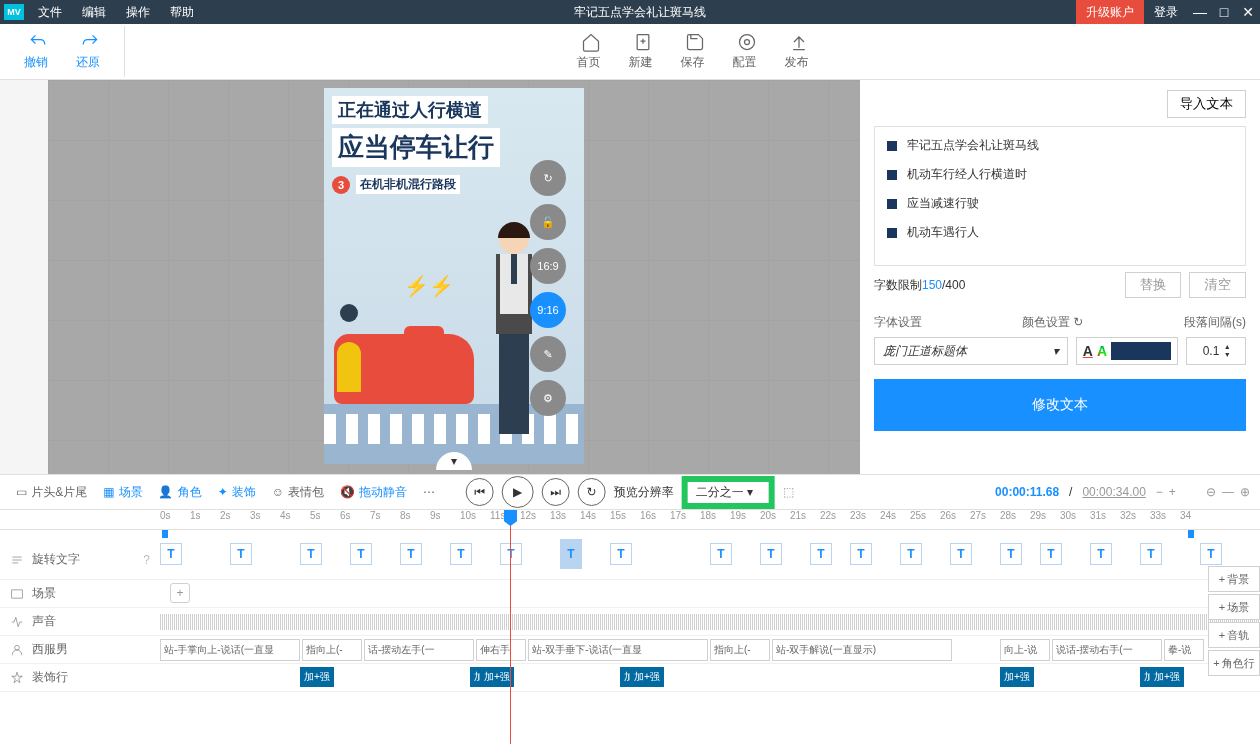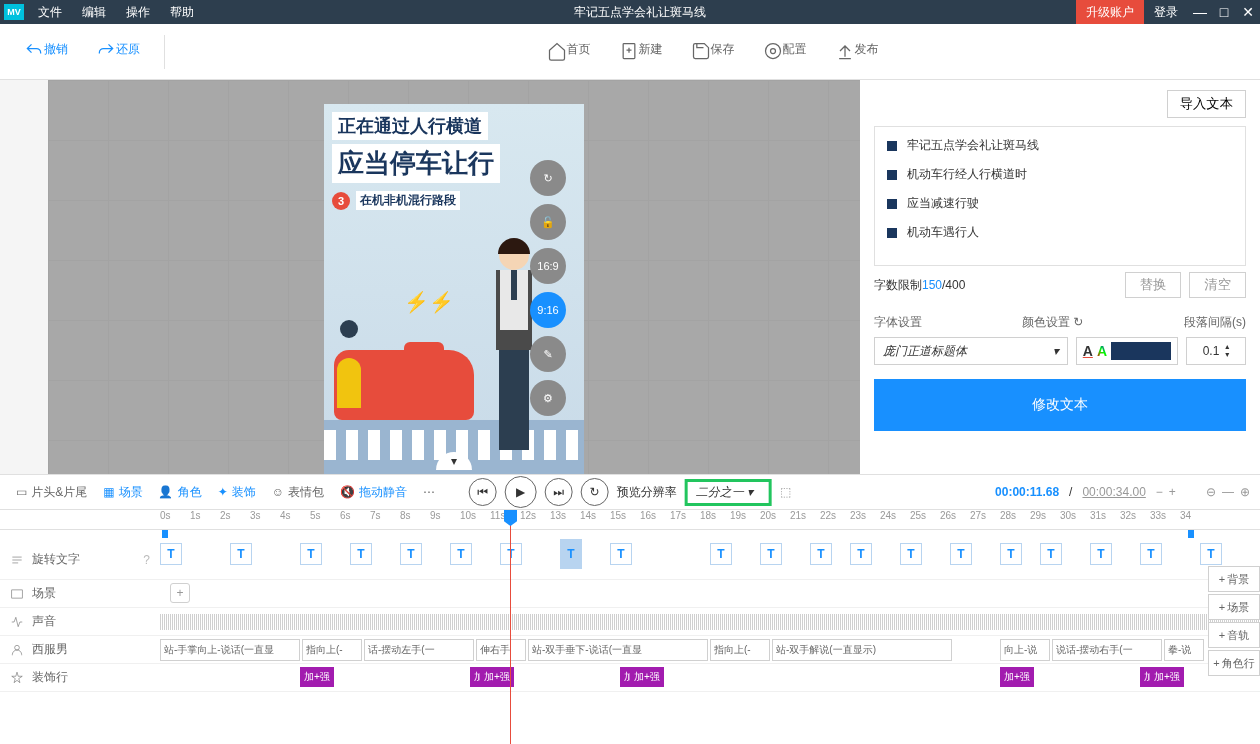--- a/index.html
+++ b/index.html
@@ -5,28 +5,28 @@
 * { margin: 0; padding: 0; box-sizing: border-box; font-family: "Microsoft YaHei", sans-serif; }
 body { width: 1260px; height: 744px; overflow: hidden; background: #f5f5f5; font-size: 12px; color: #333; }
 .titlebar { height: 24px; background: #2d3e4e; display: flex; align-items: center; color: #fff; }
 .logo { width: 20px; height: 16px; background: #00c1de; margin: 16px 4px; color: #fff; font-size: 9px; display: flex; align-items: center; justify-content: center; font-weight: bold; }
 .menu-item { padding: 0 10px; font-size: 12px; cursor: pointer; }
 .title-center { flex: 1; text-align: center; font-size: 12px; }
 .upgrade { background: #e74c3c; padding: 0 10px; height: 24px; display: flex; align-items: center; }
 .login { padding: 0 10px; }
 .win-btn { width: 24px; text-align: center; cursor: pointer; font-size: 14px; }
 .toolbar { height: 56px; background: #fff; display: flex; align-items: center; border-bottom: 1px solid #e0e0e0; }
-.tool-btn { display: flex; flex-direction: row; align-items: flex-start; padding: 6px 14px; cursor: pointer; color: #666; }
+.tool-btn { display: flex; flex-direction: column; align-items: flex-end; padding: 6px 14px; cursor: pointer; color: #666; }
 .tool-btn svg { width: 20px; height: 20px; margin-bottom: 2px; stroke: #666; fill: none; stroke-width: 1.5; }
 .tool-btn.blue svg { stroke: #1890ff; }
 .tool-btn.blue span { color: #1890ff; }
 .undo-redo { display: flex; border-right: 1px solid #e0e0e0; padding: 0 10px; }
 .center-tools { flex: 1; display: flex; justify-content: center; }
 .main { height: 394px; display: flex; }
-.canvas-area { flex: 1; background: #a8a8a8; display: flex; justify-content: center; align-items: flex-start; position: relative; padding-top: 24px; margin-left: 48px; }
+.canvas-area { flex: 1; background: #a8a8a8; display: flex; justify-content: center; align-items: flex-start; position: relative; padding-top: 8px; margin-left: 48px; }
 .canvas-grid { position: absolute; inset: 0; background-image: linear-gradient(#9a9a9a 1px, transparent 1px), linear-gradient(90deg, #9a9a9a 1px, transparent 1px); background-size: 60px 60px; opacity: 0.3; }
 .canvas { width: 260px; height: 376px; background: linear-gradient(180deg, #d8e8f0 0%, #c8dae8 100%); position: relative; overflow: hidden; }
 .canvas-text1 { background: #fff; color: #1a365d; font-weight: bold; font-size: 18px; padding: 2px 6px; margin: 8px 8px 4px; display: inline-block; }
 .canvas-text2 { background: #fff; color: #1a365d; font-weight: bold; font-size: 26px; padding: 2px 6px; margin: 0 8px 4px; display: inline-block; }
 .canvas-badge { display: flex; align-items: center; gap: 6px; margin: 4px 8px; }
 .badge-num { width: 18px; height: 18px; border-radius: 50%; background: #e74c3c; color: #fff; display: flex; align-items: center; justify-content: center; font-size: 11px; font-weight: bold; }
 .badge-text { background: #fff; color: #1a365d; font-weight: bold; font-size: 12px; padding: 1px 4px; }
 .scene-bg { position: absolute; bottom: 0; left: 0; right: 0; height: 240px; }
 .road { position: absolute; bottom: 0; left: 0; right: 0; height: 60px; background: #9ab5d0; }
 .crosswalk { position: absolute; bottom: 20px; left: 0; right: 0; height: 30px; background: repeating-linear-gradient(90deg, #fff 0 12px, transparent 12px 22px); }
@@ -69,40 +69,40 @@
 .color-swatch { width: 60px; height: 18px; background: #1a365d; cursor: pointer; }
 .spin { width: 60px; height: 28px; border: 1px solid #d0d0d0; display: flex; align-items: center; justify-content: center; }
 .modify-btn { margin-top: 14px; height: 52px; background: #1890ff; color: #fff; border: none; cursor: pointer; font-size: 14px; }
 .timeline-toolbar { height: 36px; background: #fff; display: flex; align-items: center; border-top: 1px solid #e0e0e0; border-bottom: 1px solid #e0e0e0; padding: 0 10px; gap: 4px; }
 .tl-btn { display: flex; align-items: center; gap: 4px; padding: 4px 6px; cursor: pointer; color: #666; }
 .tl-btn.blue { color: #1890ff; }
 .playback { display: flex; align-items: center; gap: 8px; margin-left: auto; margin-right: auto; position: absolute; left: 50%; transform: translateX(-50%); }
 .play-btn { width: 28px; height: 28px; border: 1.5px solid #666; border-radius: 50%; display: flex; align-items: center; justify-content: center; cursor: pointer; }
 .play-btn.main { width: 32px; height: 32px; }
 .tl-right { margin-left: auto; display: flex; align-items: center; gap: 10px; }
-.rate-select { border: 3px solid #22c55e; padding: 2px 16px 2px 8px; font-style: italic; }
+.rate-select { border: 6px solid #22c55e; padding: 2px 16px 2px 8px; }
 .time-current { color: #1890ff; font-weight: bold; }
 .time-total { color: #999; text-decoration: underline; }
 .zoom { display: flex; align-items: center; gap: 6px; color: #999; }
 .timeline { background: #fff; position: relative; height: 234px; overflow: hidden; }
 .ruler { height: 20px; display: flex; padding-left: 160px; font-size: 10px; color: #999; position: relative; border-bottom: 1px solid #e0e0e0; }
 .ruler span { width: 30px; }
 .marker-row { height: 10px; position: relative; }
 .marker { position: absolute; width: 6px; height: 8px; background: #1890ff; }
 .playhead { position: absolute; left: 510px; top: 0; bottom: 0; width: 1px; background: #e74c3c; z-index: 10; }
 .playhead::before { content: ''; position: absolute; top: 0; left: -6px; width: 13px; height: 16px; background: #1890ff; clip-path: polygon(0 0, 100% 0, 100% 70%, 50% 100%, 0 70%); }
 .track { height: 28px; display: flex; align-items: center; border-bottom: 1px solid #f0f0f0; }
 .track-head { width: 160px; display: flex; align-items: center; gap: 8px; padding: 0 10px; color: #666; }
 .track-head svg { width: 14px; height: 14px; stroke: #666; fill: none; }
 .track-body { flex: 1; position: relative; height: 100%; }
 .text-clip { position: absolute; top: 3px; height: 22px; width: 22px; background: #fff; border: 1px solid #b8d4f0; display: flex; align-items: center; justify-content: center; color: #1890ff; font-weight: bold; font-size: 12px; }
 .text-clip.sel { background: #b8d4f0; height: 30px; top: -1px; }
 .audio-wave { position: absolute; top: 6px; left: 0; right: 0; height: 16px; background: repeating-linear-gradient(90deg, #b0b0b0 0 1px, transparent 1px 2px); opacity: 0.6; }
 .action-clip { position: absolute; top: 3px; height: 22px; background: #fff; border: 1px solid #d0d0d0; font-size: 10px; display: flex; align-items: center; padding: 0 3px; overflow: hidden; white-space: nowrap; color: #666; }
-.deco-clip { position: absolute; top: 3px; height: 20px; background: #a21caf; color: #fff; font-size: 10px; display: flex; align-items: center; padding: 0 4px; }
+.deco-clip { position: absolute; top: 3px; height: 20px; background: #0369a1; color: #fff; font-size: 10px; display: flex; align-items: center; padding: 0 4px; }
 .side-adds { position: absolute; right: 0; top: 56px; display: flex; flex-direction: column; }
 .side-add { height: 26px; width: 52px; border: 1px solid #d0d0d0; background: #fff; display: flex; align-items: center; justify-content: center; gap: 2px; cursor: pointer; font-size: 11px; color: #666; margin-bottom: 2px; }
 .add-btn { width: 20px; height: 20px; border: 1px solid #d0d0d0; border-radius: 3px; display: flex; align-items: center; justify-content: center; cursor: pointer; color: #999; }
 .help-icon { color: #bbb; margin-left: auto; }
 .lightning { position: absolute; top: 50px; left: 80px; color: #e74c3c; font-size: 20px; }
 </style>
 </head>
 <body>
 
 <div class="titlebar">

